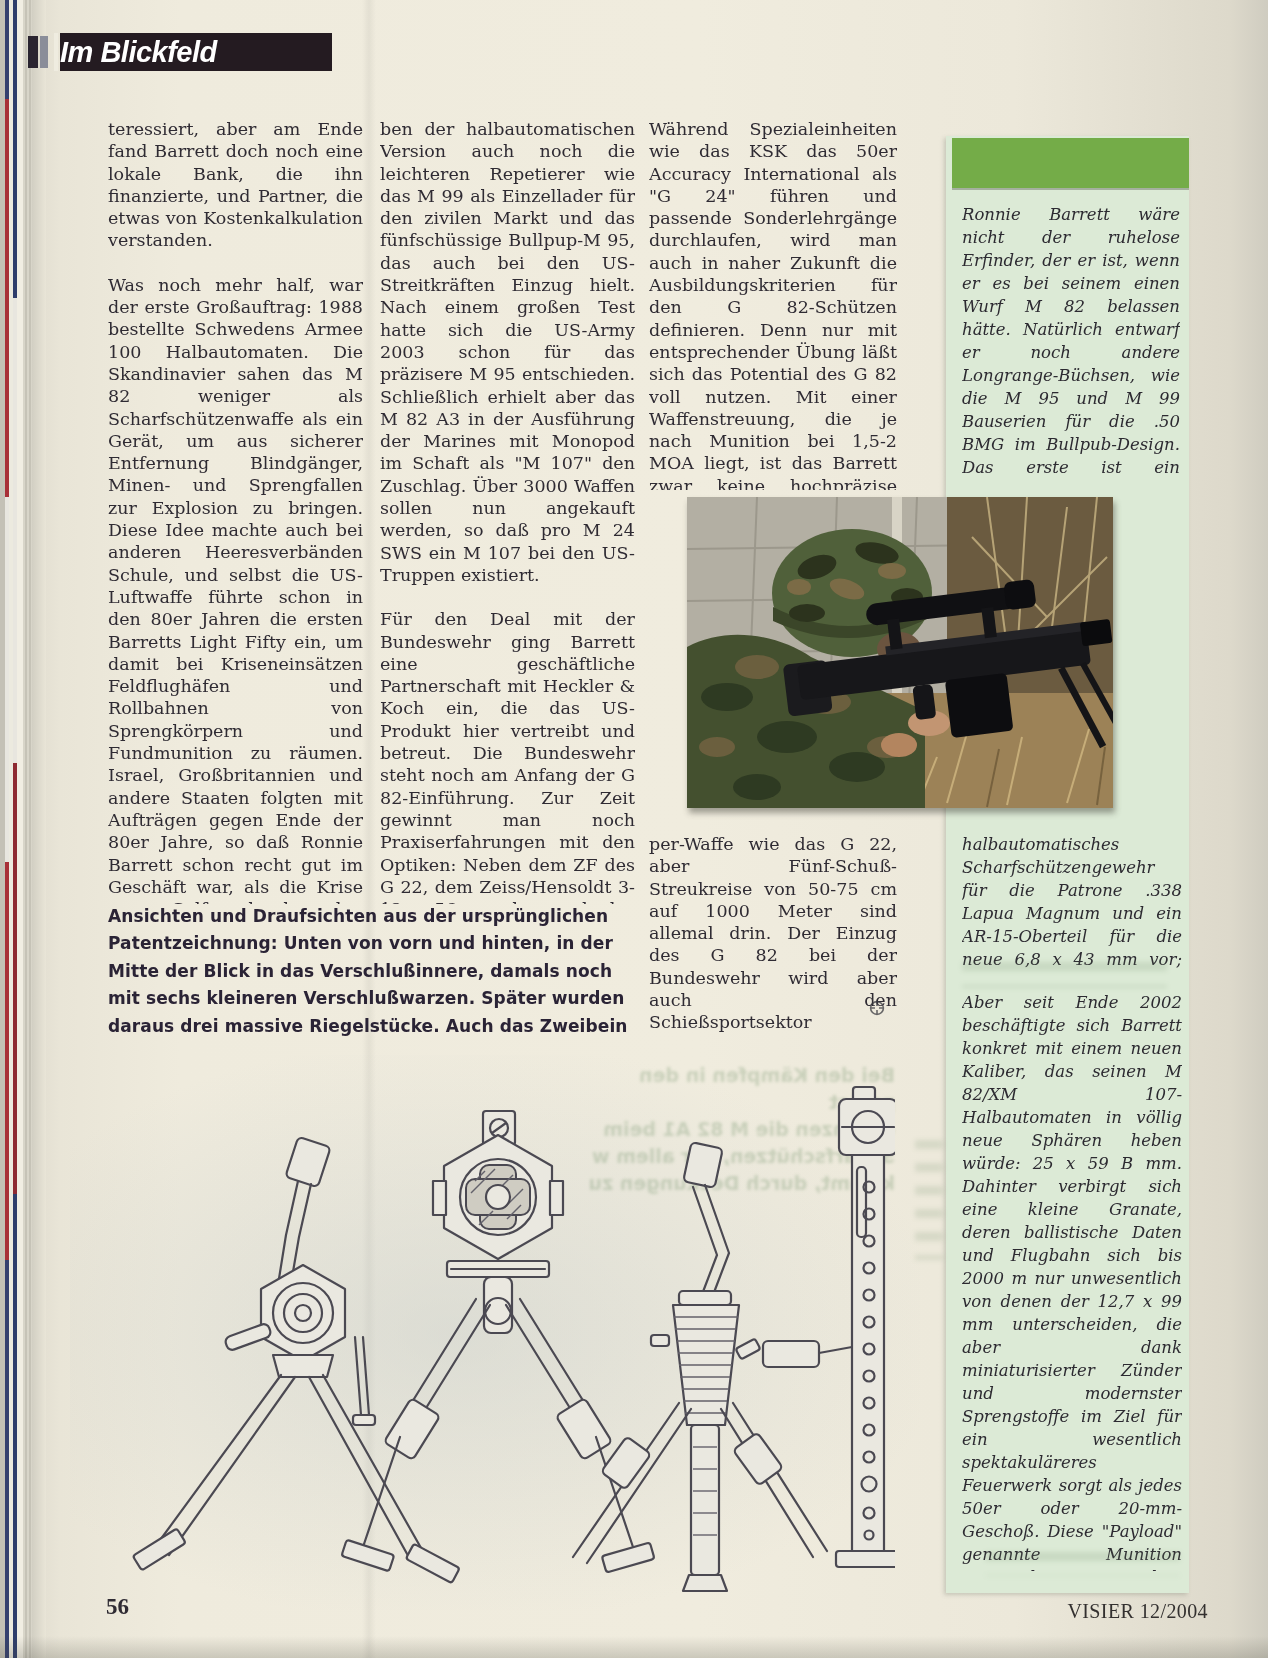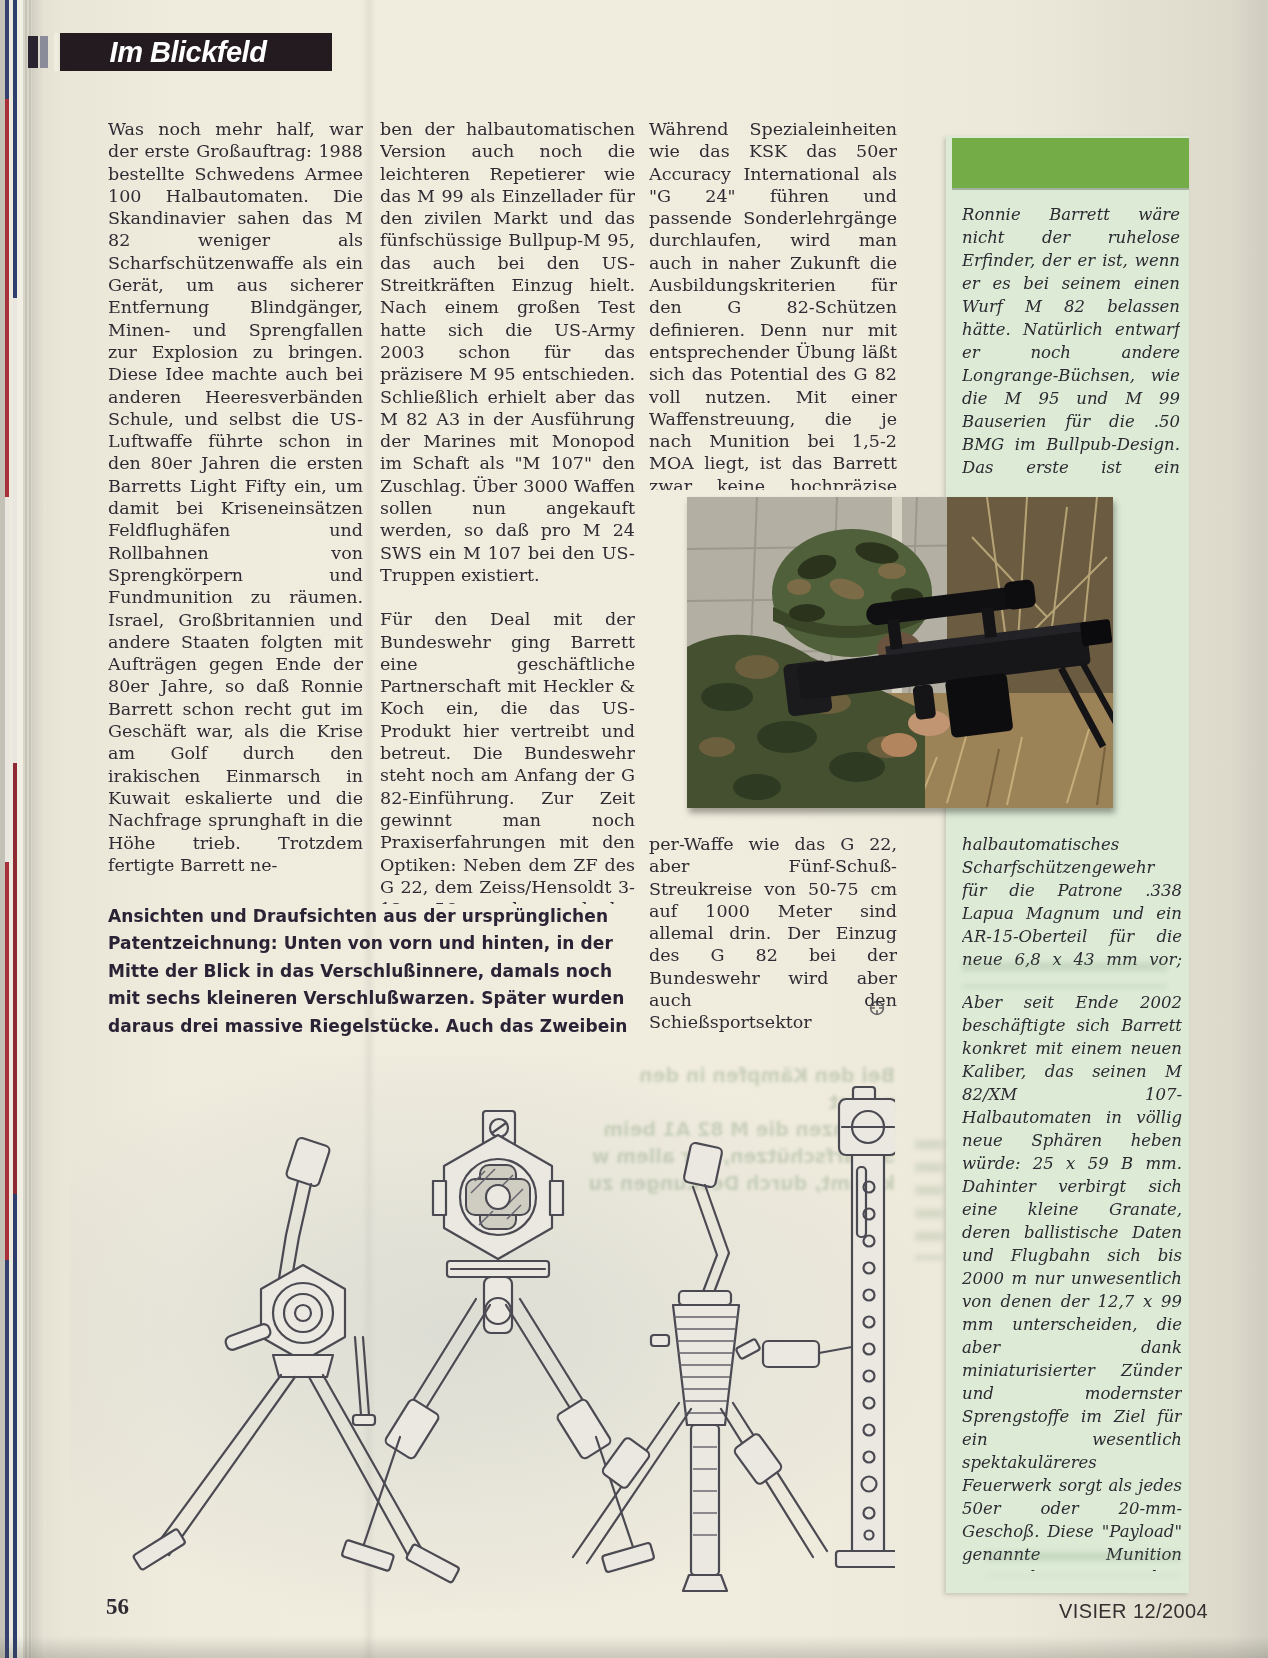--- a/index.html
+++ b/index.html
@@ -14,21 +14,21 @@
   .st1{left:0;width:5px;background:#c4c1b6;}
   .st2{left:5px;width:4px;background:linear-gradient(180deg,#35406f 0 6%,#a83038 6% 30%,#e8e6df 30% 52%,#a83038 52% 76%,#35406f 76% 100%);}
   .st3{left:9px;width:4px;background:#eceadf;}
   .st4{left:13px;width:4px;background:linear-gradient(180deg,#2e3d6b 0 18%,#e8e6df 18% 46%,#8e2a32 46% 72%,#2e3d6b 72% 100%);}
   .st5{left:17px;width:6px;background:#f1eee3;}
   .st6{left:23px;width:9px;background:repeating-linear-gradient(90deg,#d8d5c9 0 2px,#c6c3b7 2px 4px);}
   .st7{left:32px;width:14px;background:linear-gradient(90deg,#d2cfc3 0,#e9e5d7 100%);}
   
   .banner{position:absolute;left:60px;top:33px;width:272px;height:38px;background:#241b21;
           color:#fff;font-family:"Liberation Sans",sans-serif;font-style:italic;font-weight:700;
-          font-size:29px;line-height:38px;text-align:center;padding-right:16px;box-sizing:border-box;
+          font-size:29px;line-height:38px;text-align:left;padding-right:16px;box-sizing:border-box;
           letter-spacing:-.5px;}
   .banner-notch{position:absolute;left:54px;top:33px;width:4px;height:38px;background:#efece0;}
   .tickA{position:absolute;left:28px;top:36px;width:10px;height:32px;background:#2a2430;}
   .tickB{position:absolute;left:40px;top:36px;width:8px;height:32px;background:#8a8d99;}
   
   .txt{position:absolute;font-size:17.5px;line-height:22.3px;color:#2f2b33;text-align:justify;overflow:hidden;}
   .txt p{margin:0 0 22px 0;}
   .sideitalic{font-style:italic;font-size:16.5px;line-height:23px;color:#2c2a31;}
   .caption{position:absolute;left:108px;top:903px;width:520px;height:142px;
            font-family:"DejaVu Sans",sans-serif;font-weight:700;font-size:17px;line-height:27.4px;
@@ -50,21 +50,21 @@
   
   .bleed{position:absolute;transform:scaleX(-1);filter:blur(1.6px);opacity:.5;
          font-family:"DejaVu Sans",sans-serif;font-weight:700;color:rgba(104,138,96,.55);
          font-size:19px;line-height:27px;text-align:left;overflow:hidden;}
   .smear{position:absolute;filter:blur(2.5px);opacity:.35;
          background:repeating-linear-gradient(180deg,rgba(110,140,104,.5) 0 9px,rgba(110,140,104,0) 9px 23px);}
   
   .pageno{position:absolute;left:106px;top:1594px;font-weight:700;font-size:23px;color:#2f2b33;
           font-family:"Liberation Serif",serif;}
   .issue{position:absolute;right:60px;top:1600px;font-size:20px;color:#33302f;
-         font-family:Liberation Sans, sans-serif;letter-spacing:.4px;}
+         font-family:Liberation Serif, serif;letter-spacing:.4px;}
   .endmark{position:absolute;left:869px;top:1000px;width:16px;height:16px;opacity:.75;}
 </style>
 </head>
 <body>
 
 <div class="page">
 
   <div class="spine">
     <div class="st st1"></div>
     <div class="st st2"></div>
@@ -79,20 +79,21 @@
   <div class="banner-notch"></div>
 
   <div class="banner">
     <span>Im Blickfeld</span>
   </div>
 
   <div class="fold"></div>
   <div class="drawzone"></div>
 
   <div class="txt" style="left:108px;top:118px;width:255px;height:786px;">
+    <p>teressiert, aber am Ende fand Barrett doch noch eine lokale Bank, die ihn finanzierte, und Partner, die etwas von Kostenkalkulation verstanden.</p>
     <p>Was noch mehr half, war der erste Großauftrag: 1988 bestellte Schwedens Armee 100 Halbautomaten. Die Skandinavier sahen das M 82 weniger als Scharfschützenwaffe als ein Gerät, um aus sicherer Entfernung Blindgänger, Minen- und Sprengfallen zur Explosion zu bringen. Diese Idee machte auch bei anderen Heeresverbänden Schule, und selbst die US-Luftwaffe führte schon in den 80er Jahren die ersten Barretts Light Fifty ein, um damit bei Kriseneinsätzen Feldflughäfen und Rollbahnen von Sprengkörpern und Fundmunition zu räumen. Israel, Großbritannien und andere Staaten folgten mit Aufträgen gegen Ende der 80er Jahre, so daß Ronnie Barrett schon recht gut im Geschäft war, als die Krise am Golf durch den irakischen Einmarsch in Kuwait eskalierte und die Nachfrage sprunghaft in die Höhe trieb. Trotzdem fertigte Barrett ne-</p>
   </div>
 
   <div class="txt" style="left:380px;top:118px;width:255px;height:786px;">
     <p>ben der halbautomatischen Version auch noch die leichteren Repetierer wie das M 99 als Einzellader für den zivilen Markt und das fünfschüssige Bullpup-M 95, das auch bei den US-Streitkräften Einzug hielt. Nach einem großen Test hatte sich die US-Army 2003 schon für das präzisere M 95 entschieden. Schließlich erhielt aber das M 82 A3 in der Ausführung der Marines mit Monopod im Schaft als "M 107" den Zuschlag. Über 3000 Waffen sollen nun angekauft werden, so daß pro M 24 SWS ein M 107 bei den US-Truppen existiert.</p>
     <p>Für den Deal mit der Bundeswehr ging Barrett eine geschäftliche Partnerschaft mit Heckler &amp; Koch ein, die das US-Produkt hier vertreibt und betreut. Die Bundeswehr steht noch am Anfang der G 82-Einführung. Zur Zeit gewinnt man noch Praxiserfahrungen mit den Optiken: Neben dem ZF des G 22, dem Zeiss/Hensoldt 3-12 x 56, werden auch das neue 6-24 x 72 und Wärmebildzielgeräte wie das von AEG Heilbronn gefertigte AIM HuntIR erprobt.</p>
   </div>
 
   <div class="txt" style="left:649px;top:118px;width:248px;height:372px;">
     <p>Während Spezialeinheiten wie das KSK das 50er Accuracy International als "G 24" führen und passende Sonderlehrgänge durchlaufen, wird man auch in naher Zukunft die Ausbildungskriterien für den G 82-Schützen definieren. Denn nur mit entsprechender Übung läßt sich das Potential des G 82 voll nutzen. Mit einer Waffenstreuung, die je nach Munition bei 1,5-2 MOA liegt, ist das Barrett zwar keine hochpräzise Sni-</p>

